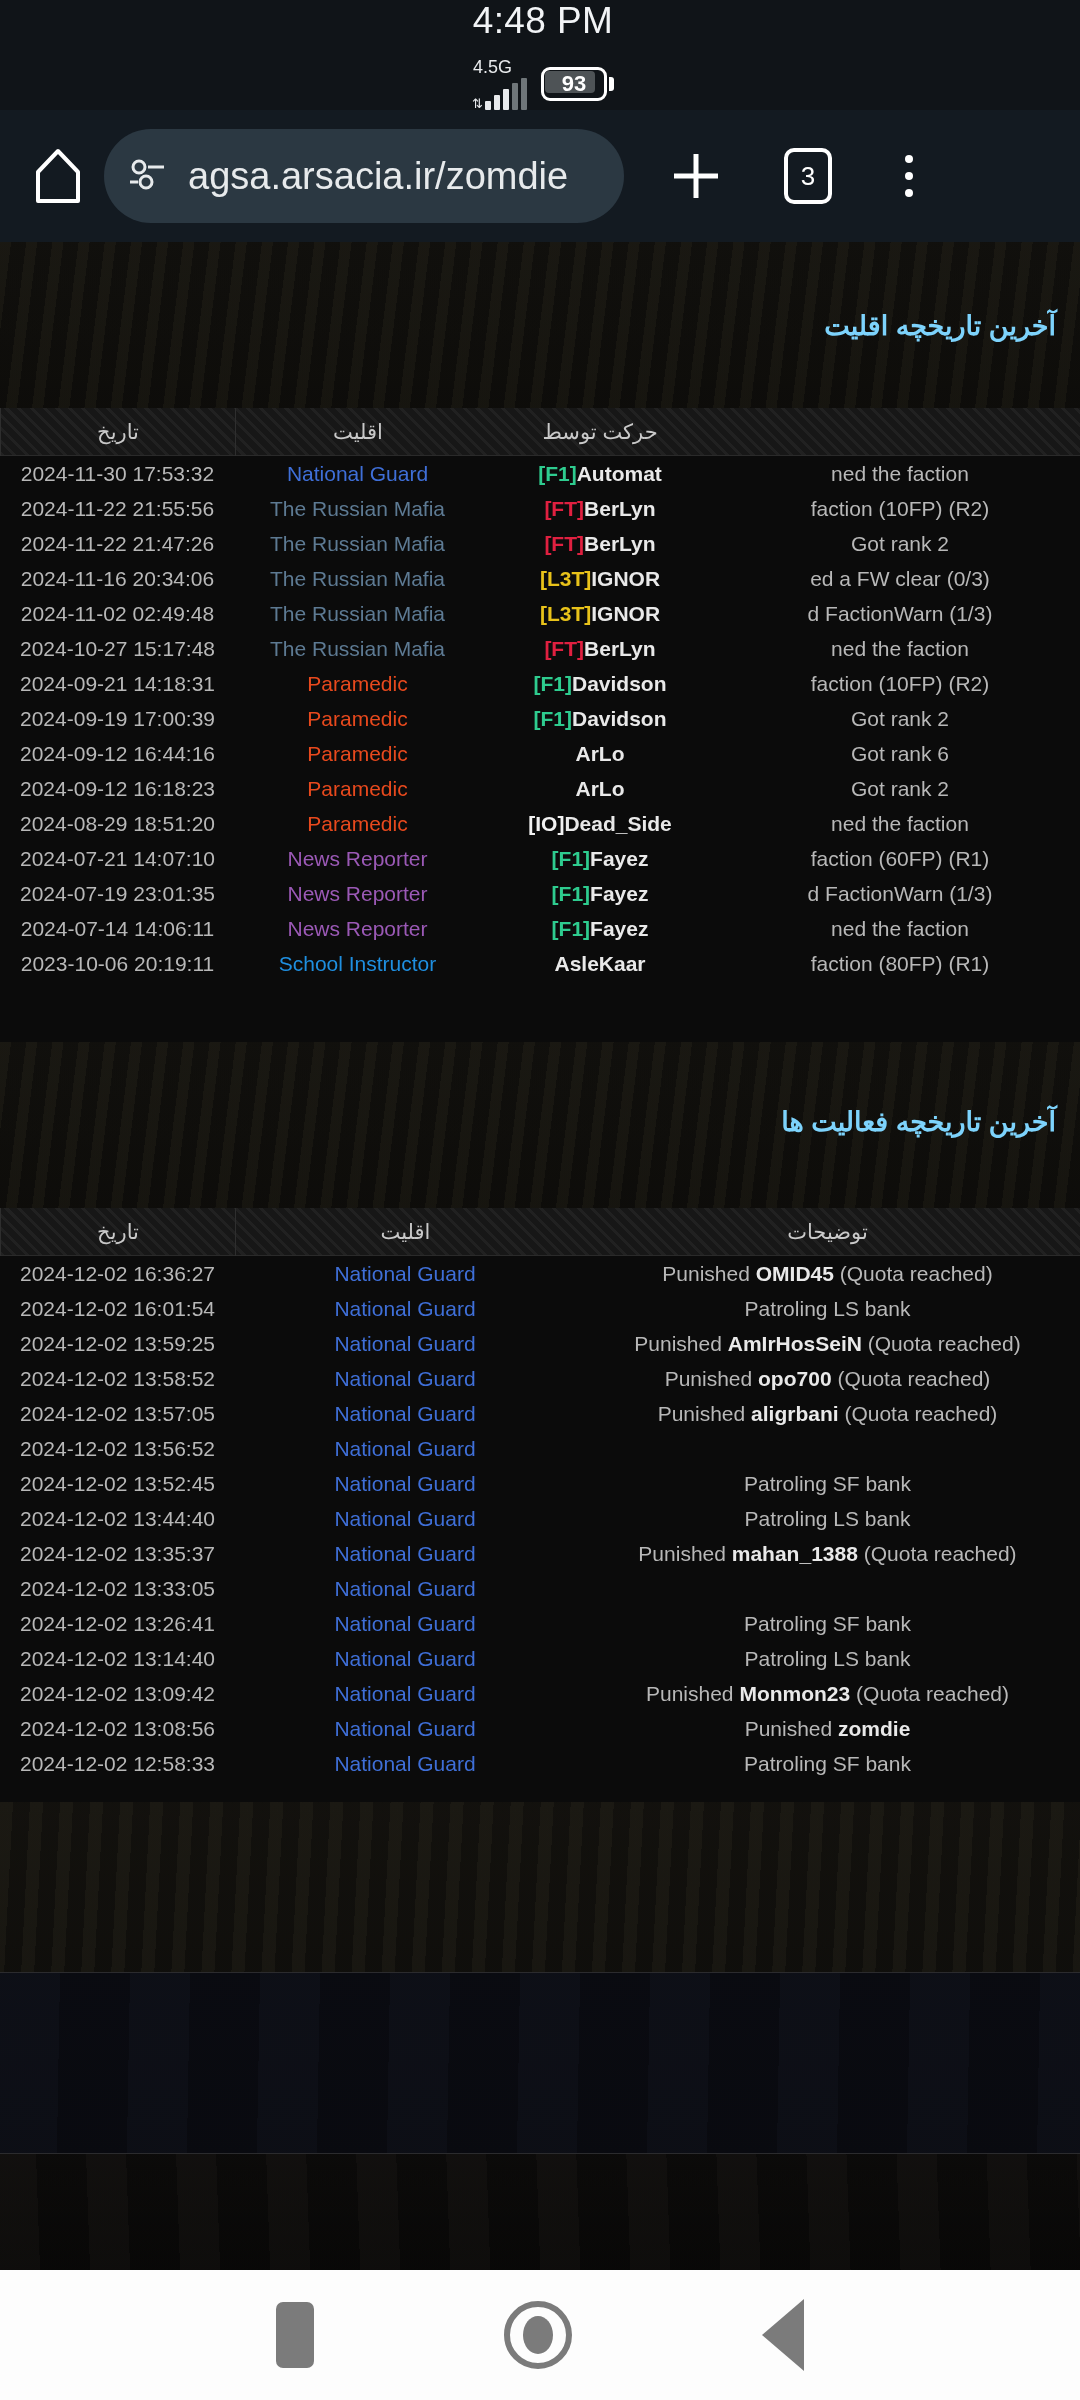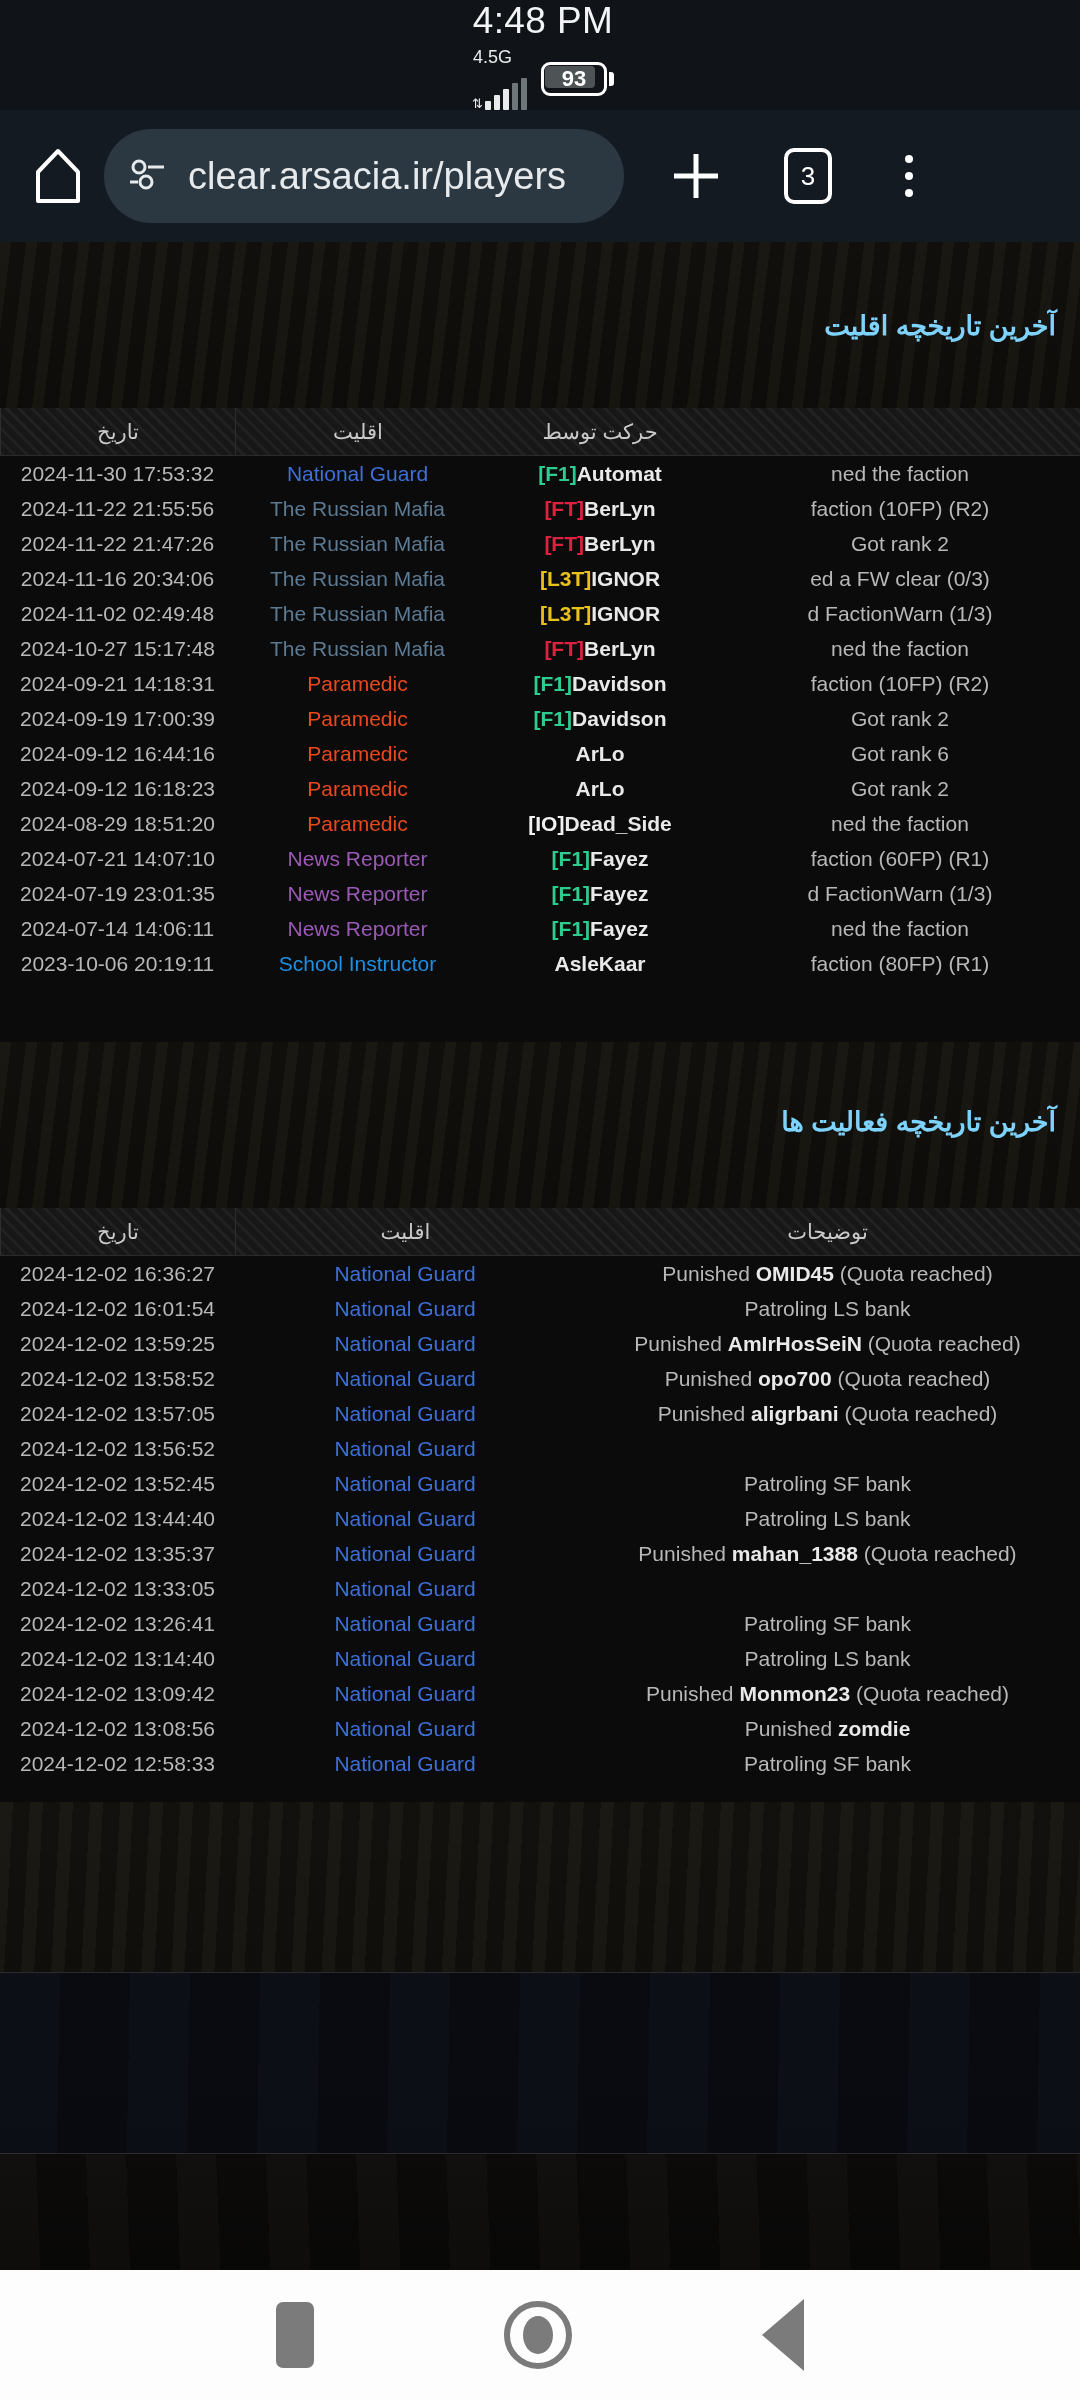--- a/index.html
+++ b/index.html
@@ -10,21 +10,21 @@
   #status-bar{
     position:absolute; top:0; left:0; width:1080px; height:110px;
     background:#101418; color:#fff;
     display:flex; align-items:center; justify-content:space-between;
     padding:0 34px 0 40px;
     flex-direction:column;
   }
   #clock{ font-size:37px; letter-spacing:.4px; color:#f2f4f6; }
   #status-right{ display:flex; align-items:center; gap:14px; }
   .net-wrap{ display:flex; flex-direction:column; align-items:flex-start; line-height:1; }
-  .net-label{ font-size:18px; color:#e8eaec; margin-bottom:14px; margin-left:1px;}
+  .net-label{ font-size:18px; color:#e8eaec; margin-bottom:4px; margin-left:1px;}
   .net-row{ display:flex; align-items:flex-end; gap:3px; }
   .arrows{ font-size:13px; color:#e8eaec; letter-spacing:-1px; }
   .bars{ display:flex; align-items:flex-end; gap:3px; height:30px;}
   .bars i{ display:block; width:6px; background:#e8eaec; border-radius:1px; }
   .bars i:nth-child(1){height:9px;}
   .bars i:nth-child(2){height:15px;}
   .bars i:nth-child(3){height:21px;}
   .bars i:nth-child(4){height:27px; background:#6f7679;}
   .bars i:nth-child(5){height:32px; background:#6f7679;}
   #battery{ position:relative; display:flex; align-items:center; }
@@ -166,21 +166,21 @@
   </div>
   <div id="omnibox">
     <span>
       <svg width="40" height="32" viewBox="0 0 40 32">
         <circle cx="9" cy="9" r="6" fill="none" stroke="#e7eaec" stroke-width="3"></circle>
         <line x1="18" y1="9" x2="34" y2="9" stroke="#e7eaec" stroke-width="3"></line>
         <circle cx="16" cy="24" r="6" fill="none" stroke="#e7eaec" stroke-width="3"></circle>
         <line x1="0" y1="24" x2="8" y2="24" stroke="#e7eaec" stroke-width="3"></line>
       </svg>
     </span>
-    <span id="omnibox-url">clear.arsacia.ir/players</span>
+    <span id="omnibox-url">agsa.arsacia.ir/zomdie</span>
   </div>
   <div id="new-tab-btn">
     <svg width="56" height="56" viewBox="0 0 56 56">
         <line x1="28" y1="6" x2="28" y2="50" stroke="#fff" stroke-width="5"></line>
         <line x1="6" y1="28" x2="50" y2="28" stroke="#fff" stroke-width="5"></line>
       </svg>
   </div>
   <div id="tab-count-btn">
     <div class="tab-square">3</div>
   </div>

